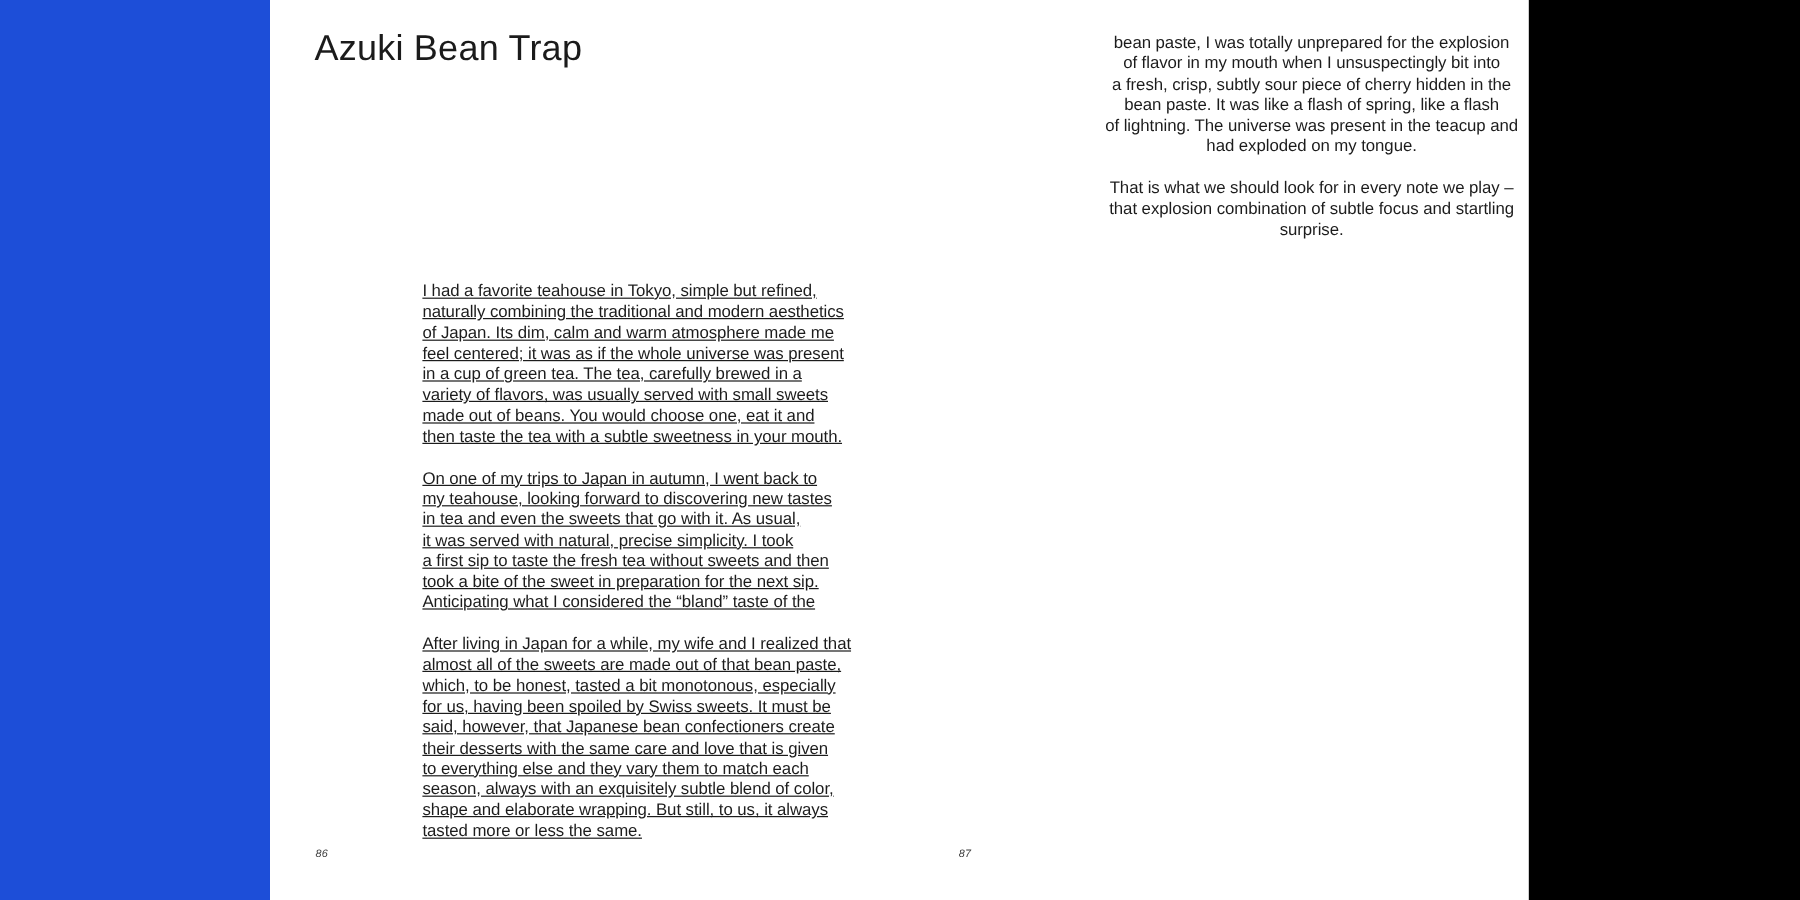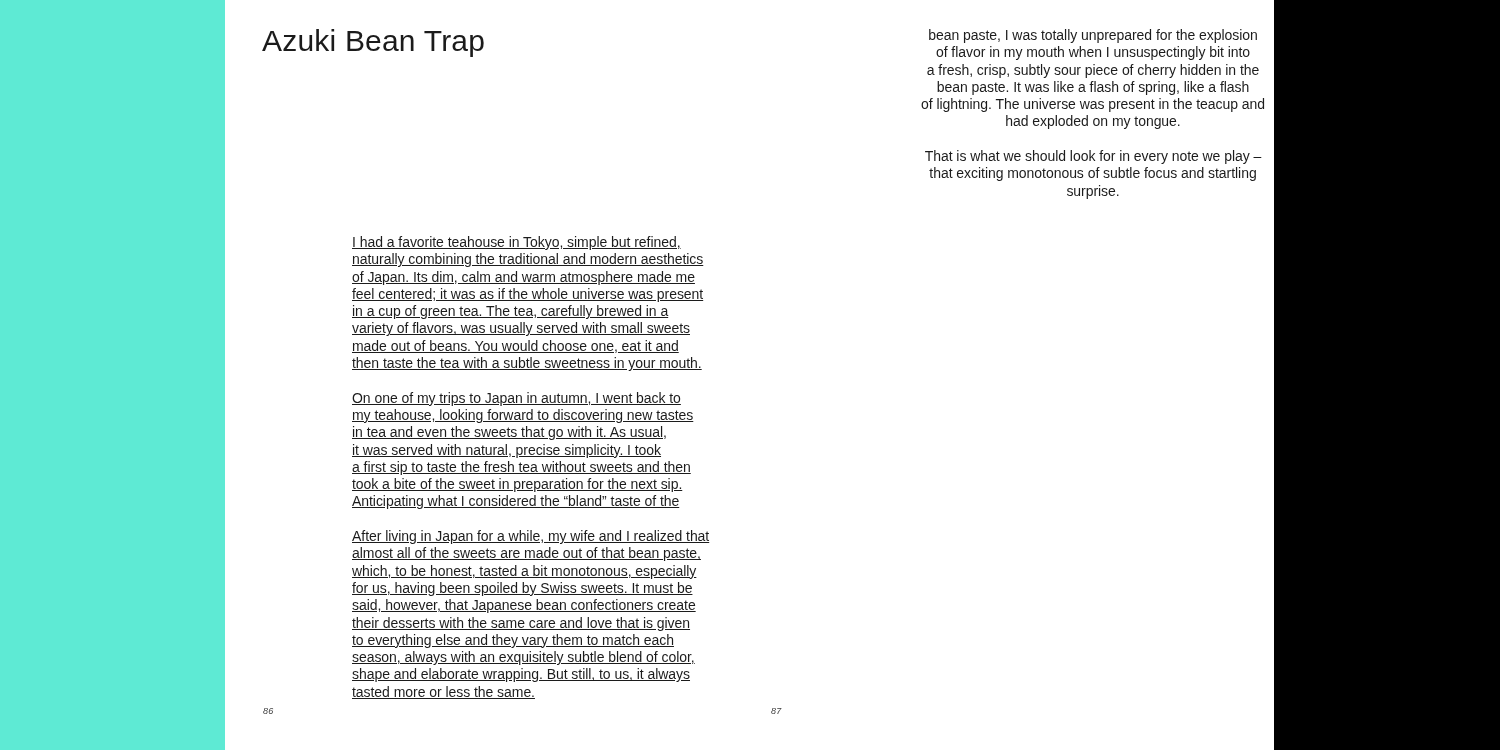--- a/index.html
+++ b/index.html
@@ -9,21 +9,21 @@
     width: 1500px;
     height: 750px;
     background: #000000;
     font-family: "Liberation Sans", "DejaVu Sans", sans-serif;
     overflow: hidden;
   }
   .stage {
     position: relative;
     width: 1197px;
     height: 750px;
-    background: #5eead4;
+    background: #1d4ed8;
   }
   .spread {
     position: absolute;
     left: 225px;
     top: 0;
     width: 1049px;
     height: 750px;
     background: #ffffff;
   }
   .chapter-title {
@@ -51,21 +51,21 @@
   .col-left  { left: 127px; top: 234px; text-decoration: underline; }
   .col-right { left: 668px; top: 27px; text-align: center; }
   .page-num {
     position: absolute;
     font-size: 9px;
     color: #3c3c3c;
     letter-spacing: 0.2px;
     font-style: italic;
   }
   .num-left  { left: 38px;  top: 706px; }
-  .num-right { left: 546px; top: 706px; }
+  .num-right { left: 574px; top: 706px; }
 </style>
 </head>
 <body>
 
 <div class="stage">
   <div class="spread">
 
     <h1 class="chapter-title">Azuki Bean Trap</h1>
 
     <div class="text-col col-left">
@@ -99,20 +99,20 @@
     <div class="page-num num-left">86</div>
 
     <div class="text-col col-right">
       <p>bean paste, I was totally unprepared for the explosion
 of flavor in my mouth when I unsuspectingly bit into
 a fresh, crisp, subtly sour piece of cherry hidden in the
 bean paste. It was like a flash of spring, like a flash
 of lightning. The universe was present in the teacup and
 had exploded on my tongue.</p>
       <p>That is what we should look for in every note we play –
-that exciting monotonous of subtle focus and startling
+that explosion combination of subtle focus and startling
 surprise.</p>
     </div>
 
     <div class="page-num num-right">87</div>
 
   </div>
 </div>
 
 </body></html>

